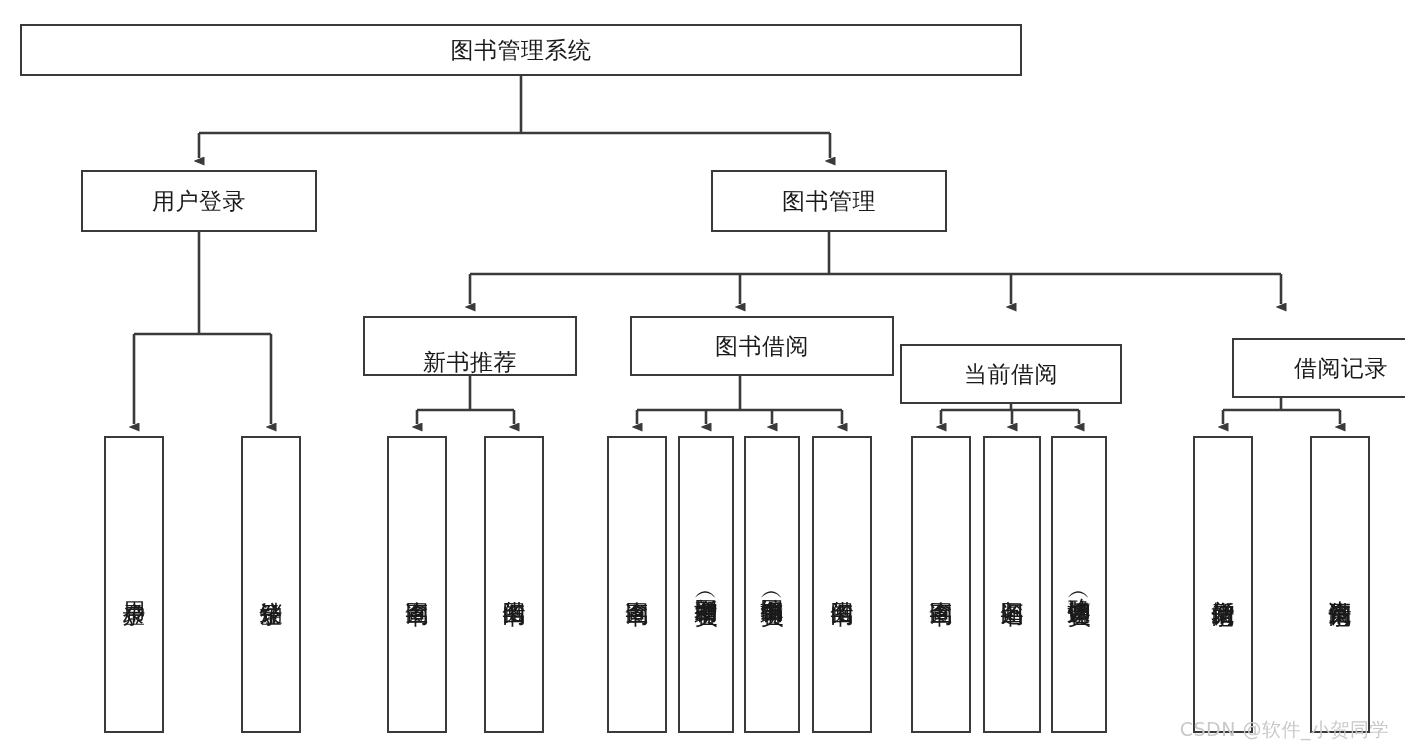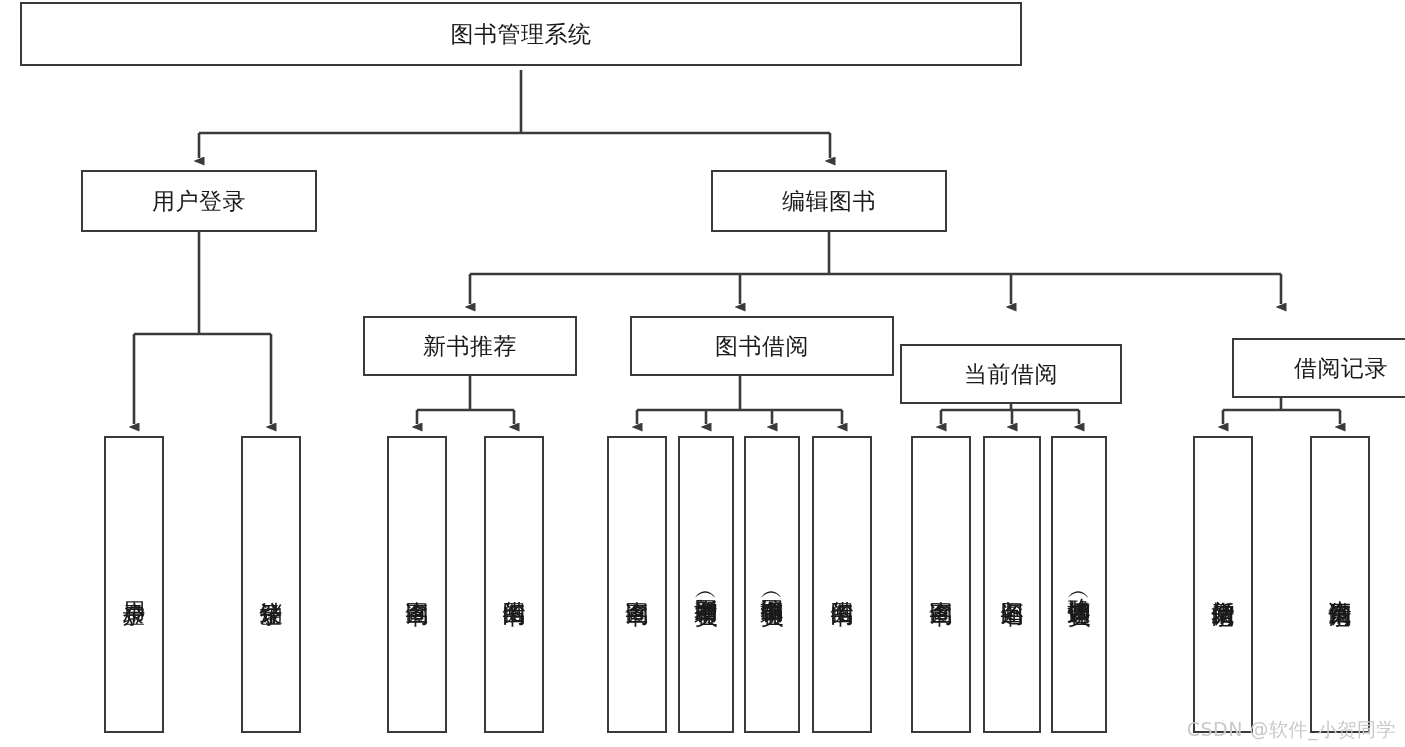--- a/index.html
+++ b/index.html
@@ -51,21 +51,21 @@
     white-space: pre-line;
     display: block;
     text-align: center;
   }
   .watermark {
     position: absolute;
     font-size: 19px;
     color: #c9c9c9;
     letter-spacing: 0.5px;
     white-space: nowrap;
-    right: 9px;
+    right: 16px;
     bottom: 4px;
   }
 </style>
 </head>
 <body>
 
 <div id="canvas">
 
   <svg id="edges" viewBox="0 0 1405 747" xmlns="http://www.w3.org/2000/svg">
     <defs>
@@ -110,32 +110,32 @@
       <path d="M1012,410 L1012,424" marker-end="url(#arrow)"></path>
       <path d="M1079,410 L1079,424" marker-end="url(#arrow)"></path>
 
       <path d="M1281,376 L1281,410"></path>
       <path d="M1223,410 L1340,410"></path>
       <path d="M1223,410 L1223,424" marker-end="url(#arrow)"></path>
       <path d="M1340,410 L1340,424" marker-end="url(#arrow)"></path>
     </g>
   </svg>
 
-  <div class="node h" style="left:20px; top:2px; width:1002px; height:64px;">
+  <div class="node h" style="left:20px; top:24px; width:1002px; height:52px;">
     <span>图书管理系统</span>
   </div>
 
   <div class="node h" style="left:81px; top:170px; width:236px; height:62px;">
     <span>用户登录</span>
   </div>
   <div class="node h" style="left:711px; top:170px; width:236px; height:62px;">
-    <span>编辑图书</span>
+    <span>图书管理</span>
   </div>
 
-  <div class="node h" style="left:363px; top:316px; width:214px; height:60px;">
+  <div class="node h" style="left:363px; top:316px; width:214px; height:60px;align-items:flex-end;">
     <span>新书推荐</span>
   </div>
   <div class="node h" style="left:630px; top:316px; width:264px; height:60px;">
     <span>图书借阅</span>
   </div>
   <div class="node h" style="left:900px; top:316px; width:222px; height:60px;margin-top:28px;">
     <span>当前借阅</span>
   </div>
   <div class="node h" style="left:1232px; top:316px; width:218px; height:60px;margin-top:22px;">
     <span>借阅记录</span>

